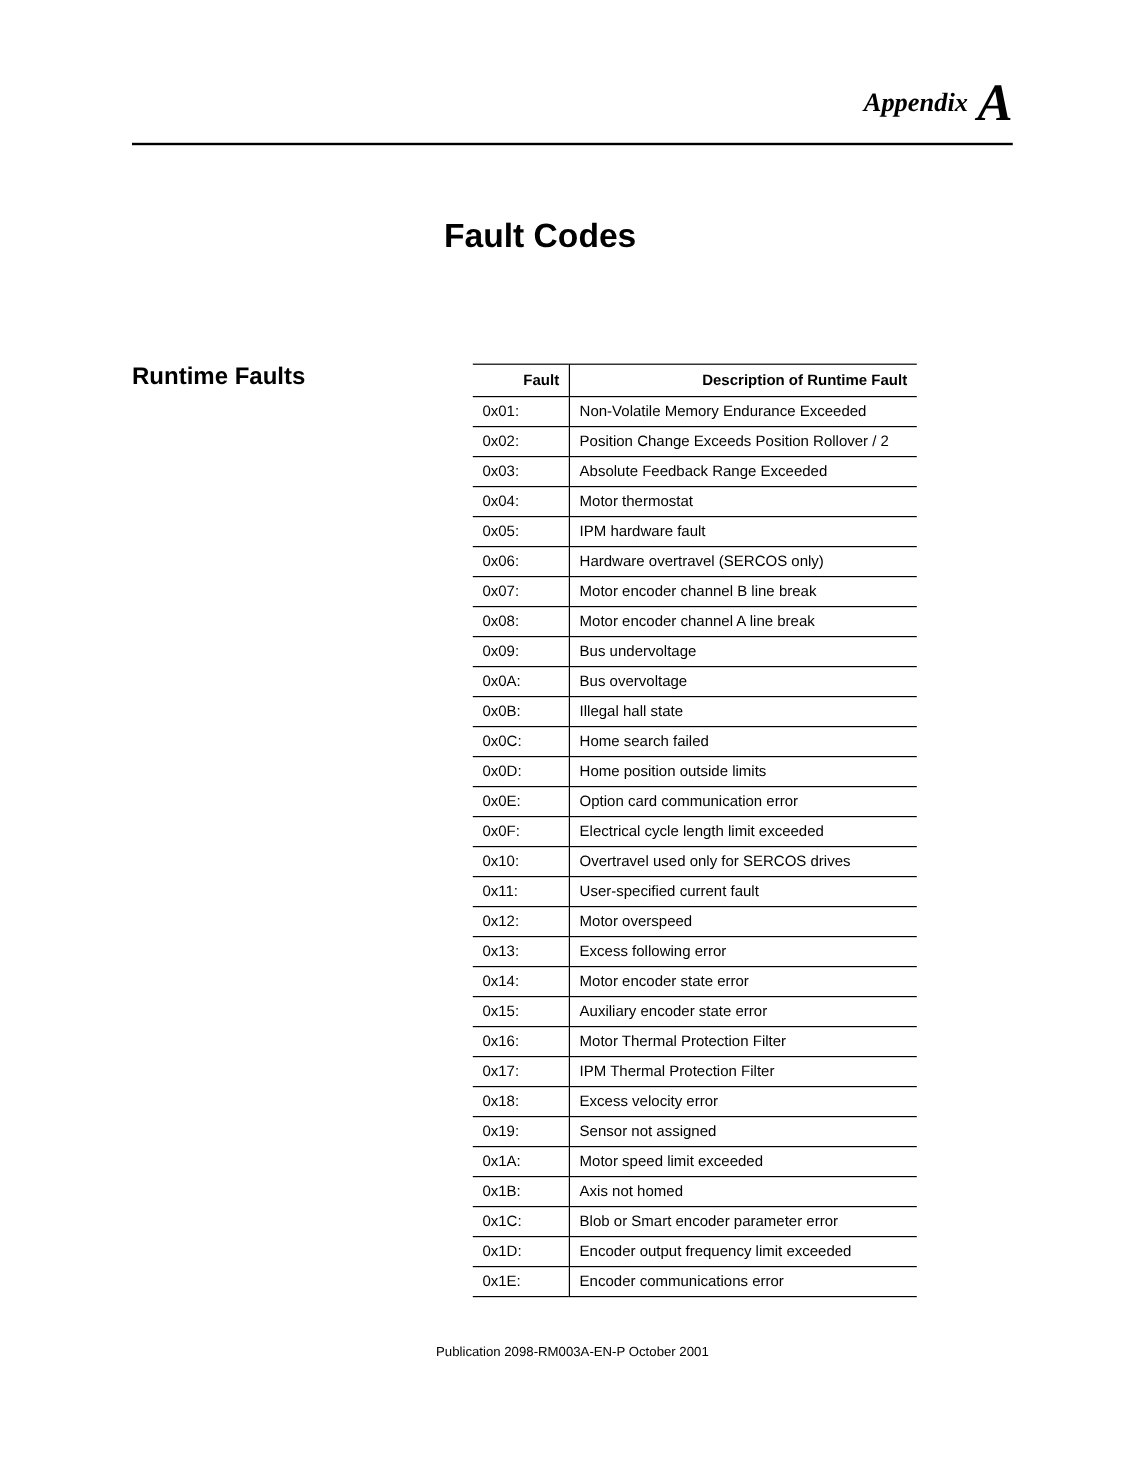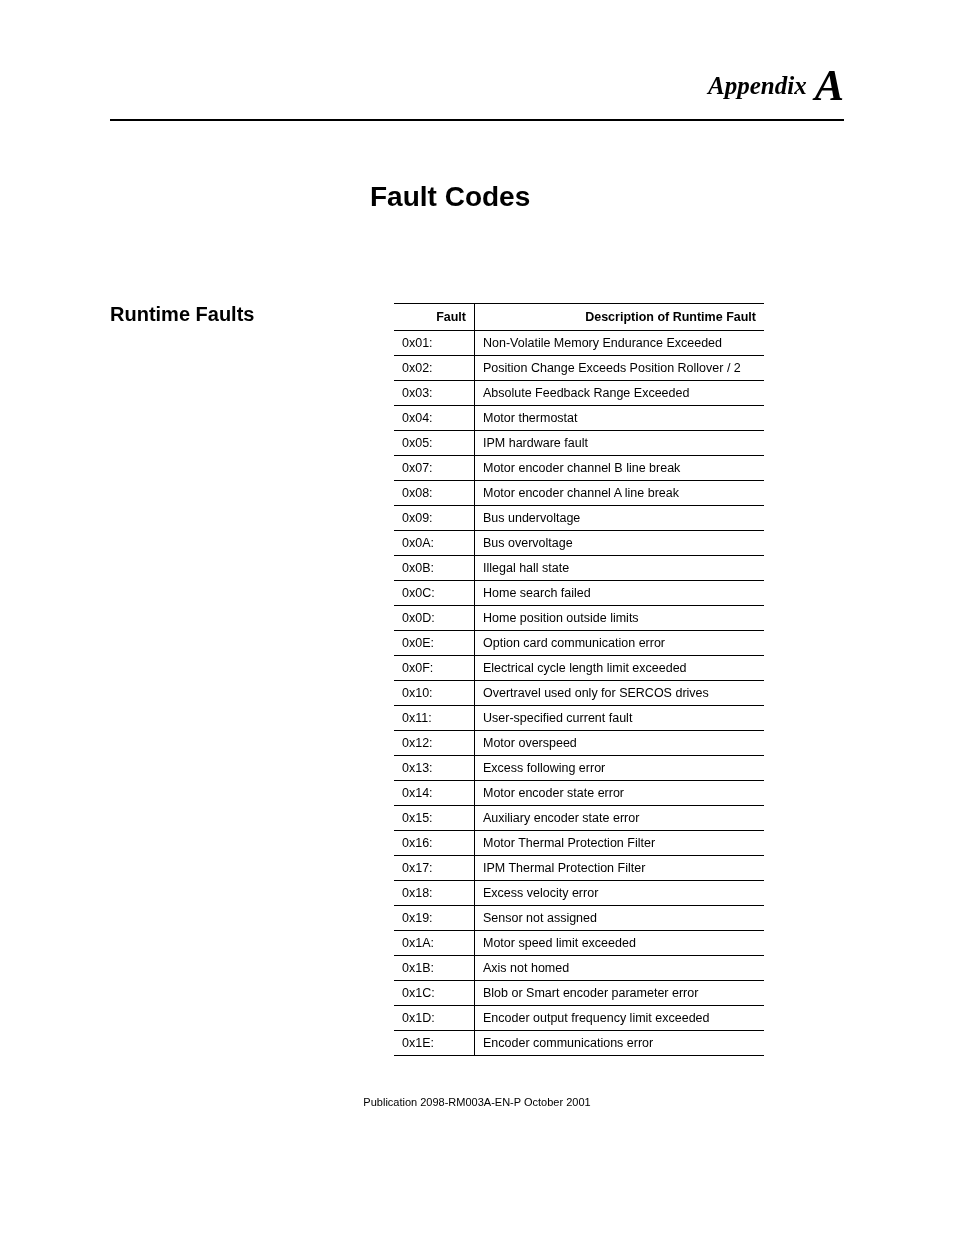--- a/index.html
+++ b/index.html
@@ -15,21 +15,21 @@
       box-sizing: border-box;
     }
     .header-appendix {
       text-align: right;
       font-style: italic;
       font-weight: bold;
       font-family: "Times New Roman", serif;
       margin-bottom: 8px;
     }
     .header-appendix .word {
-      font-size: 25px;
+      font-size: 22px;
       vertical-align: middle;
     }
     .header-appendix .letter {
       font-size: 44px;
       vertical-align: middle;
       margin-left: 4px;
     }
     .header-rule {
       border: none;
       border-top: 2px solid #000;
@@ -129,20 +129,24 @@
           </tr>
           <tr>
             <td class="col-fault">0x04:</td>
             <td>Motor thermostat</td>
           </tr>
           <tr>
             <td class="col-fault">0x05:</td>
             <td>IPM hardware fault</td>
           </tr>
           <tr>
+            <td class="col-fault">0x06:</td>
+            <td>Hardware overtravel (SERCOS only)</td>
+          </tr>
+          <tr>
             <td class="col-fault">0x07:</td>
             <td>Motor encoder channel B line break</td>
           </tr>
           <tr>
             <td class="col-fault">0x08:</td>
             <td>Motor encoder channel A line break</td>
           </tr>
           <tr>
             <td class="col-fault">0x09:</td>
             <td>Bus undervoltage</td>

